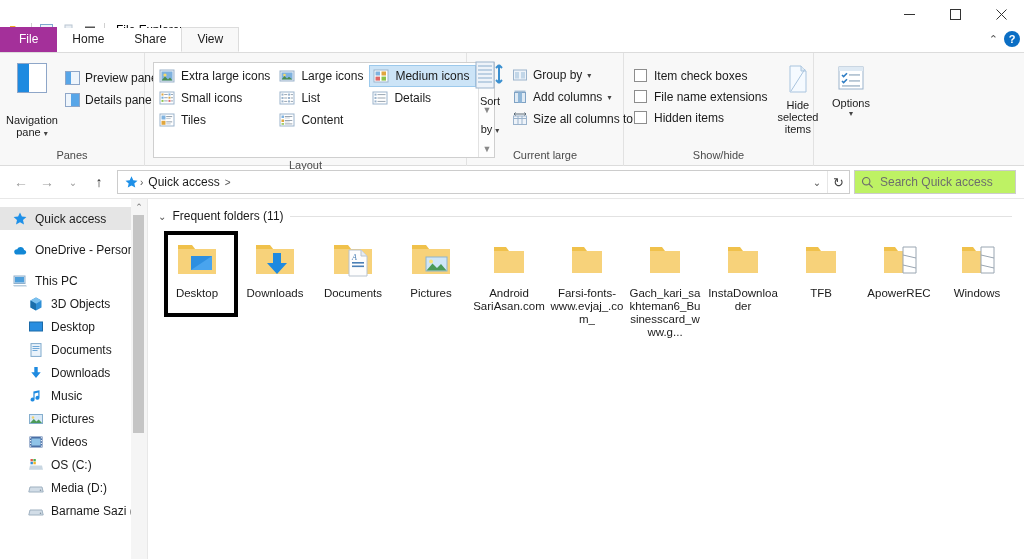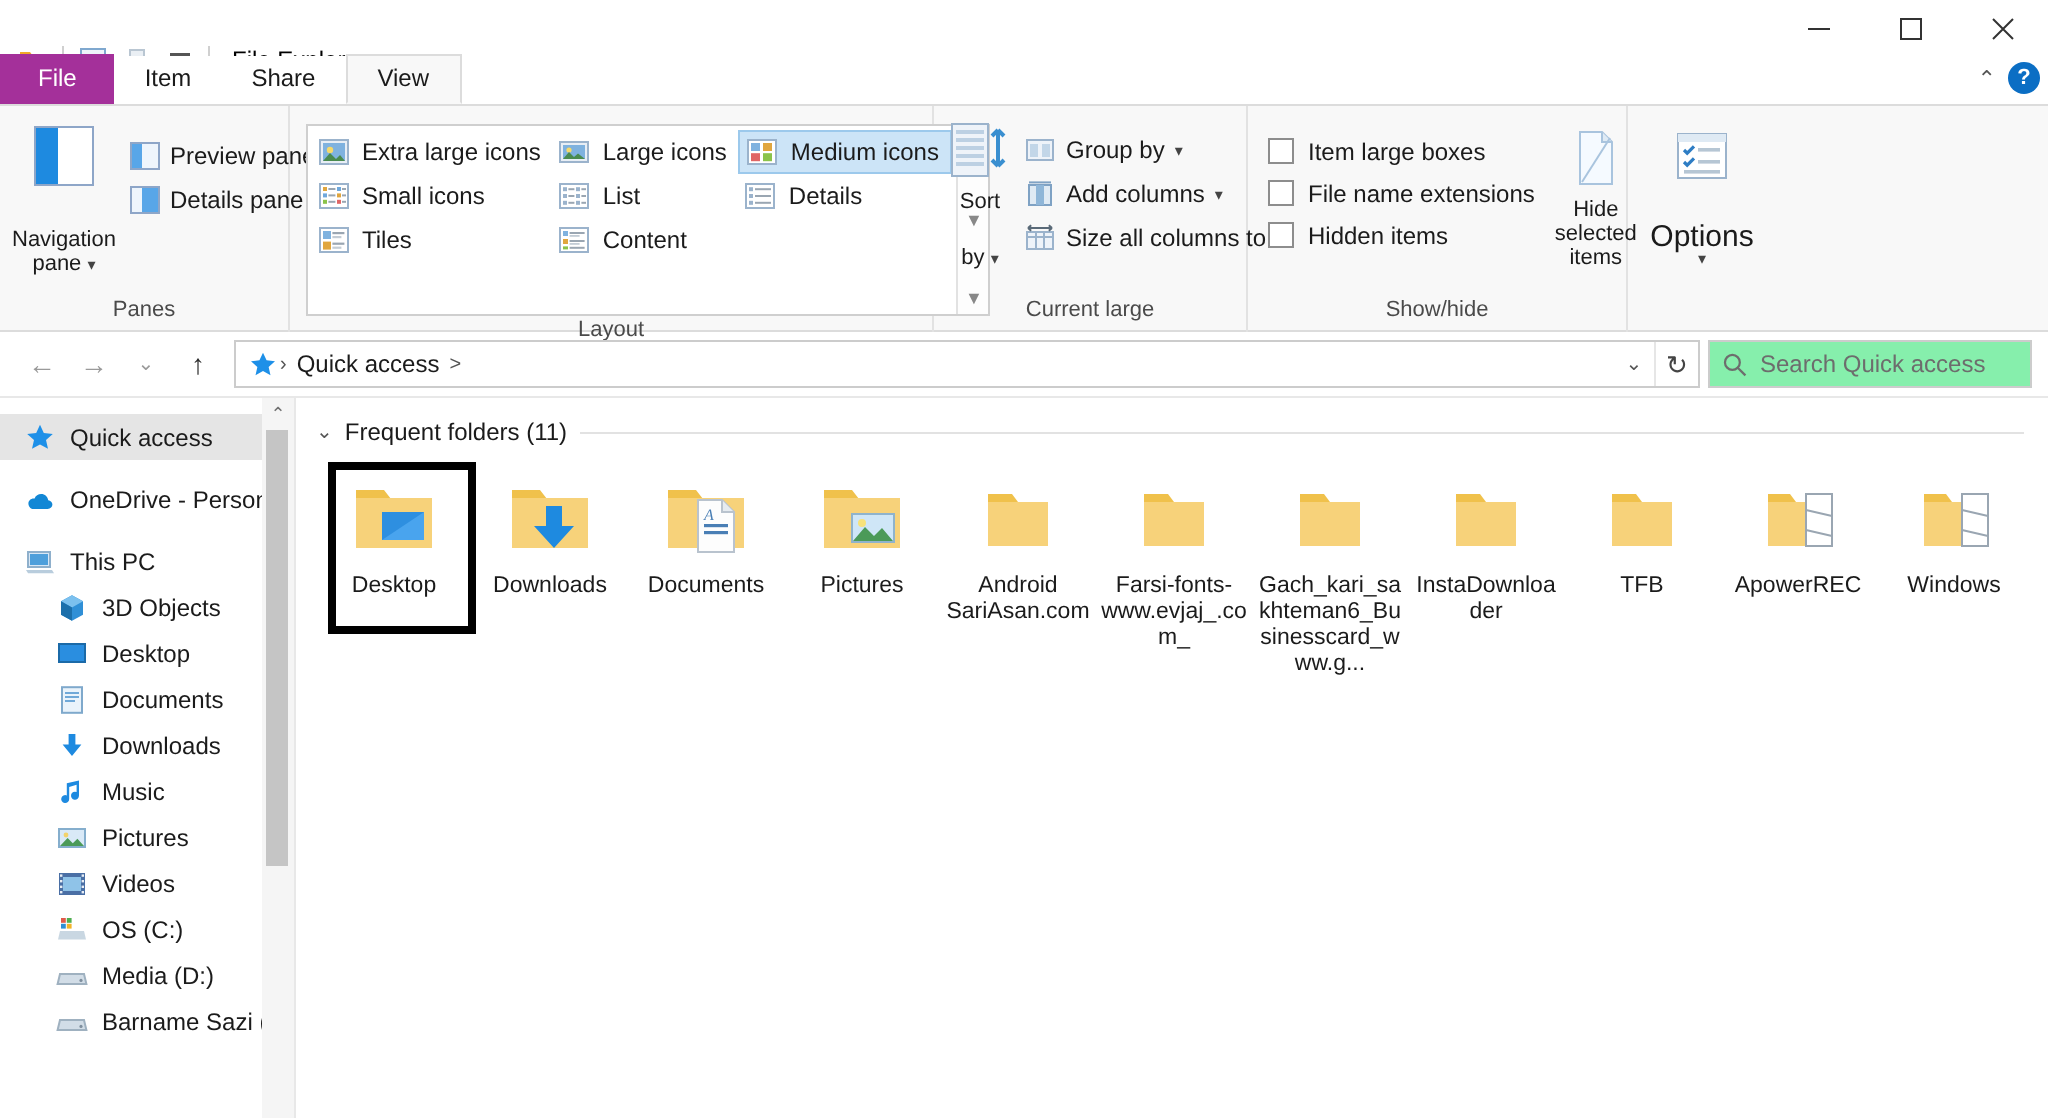--- a/index.html
+++ b/index.html
@@ -141,21 +141,21 @@
 
   .chk-row { display: flex; align-items: center; gap: 7px; height: 21px; font-size: 12px; white-space: nowrap;}
   .chkbox { width: 13px; height: 13px; border: 1px solid #8d8d8d; background: #fff; flex: none; }
 
   .hide-sel {
     display: flex; flex-direction: column; align-items: center;
     width: 64px; text-align: center; padding-top: 2px;
   }
   .hide-sel .lbl { font-size: 11px; line-height: 12px; margin-top: 4px; color:#1b1b1b; }
   .opt-btn { display: flex; flex-direction: column; align-items: center; width: 50px; text-align: center; padding-top: 4px; }
-  .opt-btn .lbl { font-size: 15px; line-height: 12px; margin-top: 20px; }
+  .opt-btn .lbl { font-size: 11px; line-height: 12px; margin-top: 4px; }
   .caret { font-size: 8px; color: #444; }
 
   
   .addressbar {
     height: 33px; display: flex; align-items: center;
     background: #ffffff; padding: 0 8px; gap: 0px;
     border-bottom: 1px solid #e8e8e8;
   }
   .navbtn {
     width: 26px; height: 26px; display: flex; align-items: center; justify-content: center;
@@ -171,21 +171,21 @@
   .crumb-sep { color: #555; font-size: 10px; padding: 0 1px; }
   .crumb-drop {
     position: absolute; right: 22px; width: 20px; height: 22px;
     display: flex; align-items: center; justify-content: center; color: #555; font-size: 10px;
   }
   .refresh-btn {
     position: absolute; right: 0; width: 22px; height: 22px; border-left: 1px solid #e6e6e6;
     display: flex; align-items: center; justify-content: center; color: #444; font-size: 13px;
   }
   .searchbox {
-    width: 162px; height: 24px; border: 1px solid #ccc; background: #86efac;
+    width: 162px; height: 24px; border: 1px solid #ccc; background: #bef264;
     display: flex; align-items: center; gap: 6px; padding: 0 6px; margin-left: 4px;
   }
   .searchbox .ph { font-size: 12px; color: #6d6d6d; }
 
   
   .mainrow { display: flex; height: 370px; }
   .sidebar {
     width: 148px; background: #ffffff; position: relative;
     padding-top: 8px; overflow: hidden;
     border-right: 1px solid #e8e8e8;
@@ -281,21 +281,21 @@
     <div class="wc">
       <svg width="11" height="11" viewBox="0 0 11 11">
           <path d="M0.5 0.5L10.5 10.5M10.5 0.5L0.5 10.5" stroke="#333" fill="none"></path>
         </svg>
     </div>
   </div>
 </div>
 
 <div class="tabstrip">
   <div class="tab file">File</div>
-  <div class="tab">Item</div>
+  <div class="tab">Home</div>
   <div class="tab">Share</div>
   <div class="tab active">View</div>
   <div class="tab-right">
     <span class="chev-up">⌃</span>
     <span class="help-btn">?</span>
   </div>
 </div>
 
 <div class="ribbon">
 
@@ -505,21 +505,21 @@
       </div>
     </div>
     <div class="rgroup-label">Current large</div>
   </div>
 
   <div class="rgroup" style="width:190px">
     <div class="rgroup-body" style="gap:10px;padding-left:10px">
       <div style="display:flex;flex-direction:column;padding-top:4px">
         <div class="chk-row">
           <span class="chkbox"></span>
-          <span>Item large boxes</span>
+          <span>Item check boxes</span>
         </div>
         <div class="chk-row">
           <span class="chkbox"></span>
           <span>File name extensions</span>
         </div>
         <div class="chk-row">
           <span class="chkbox"></span>
           <span>Hidden items</span>
         </div>
       </div>

